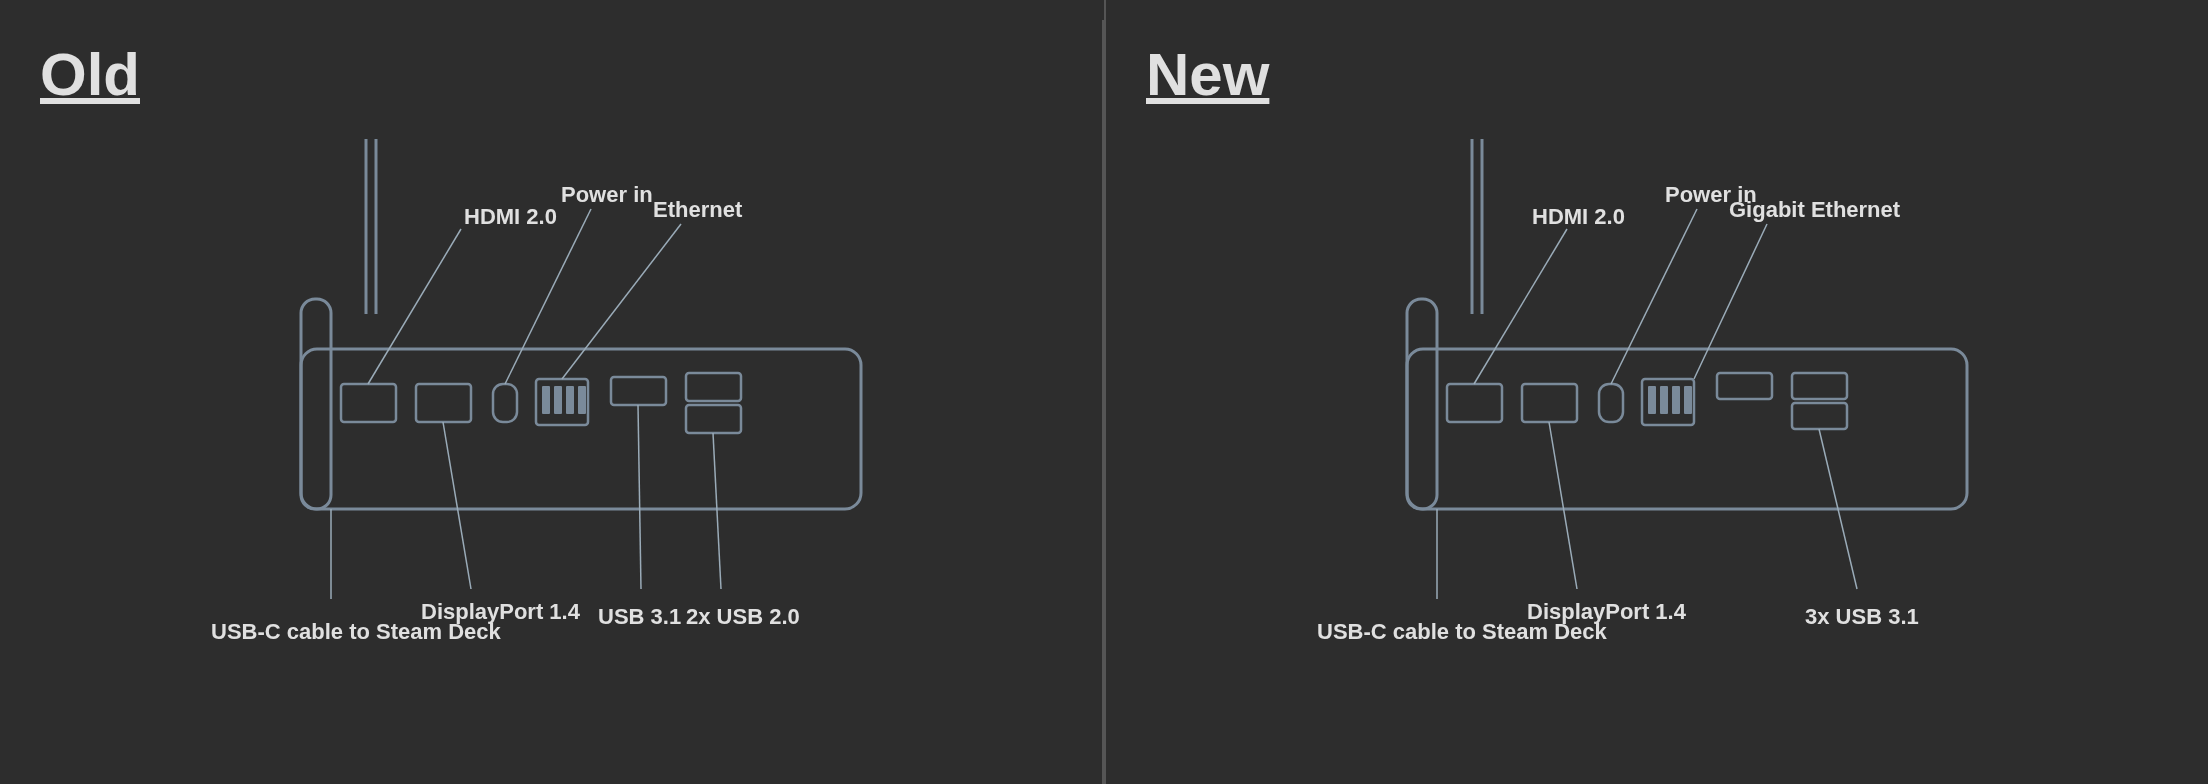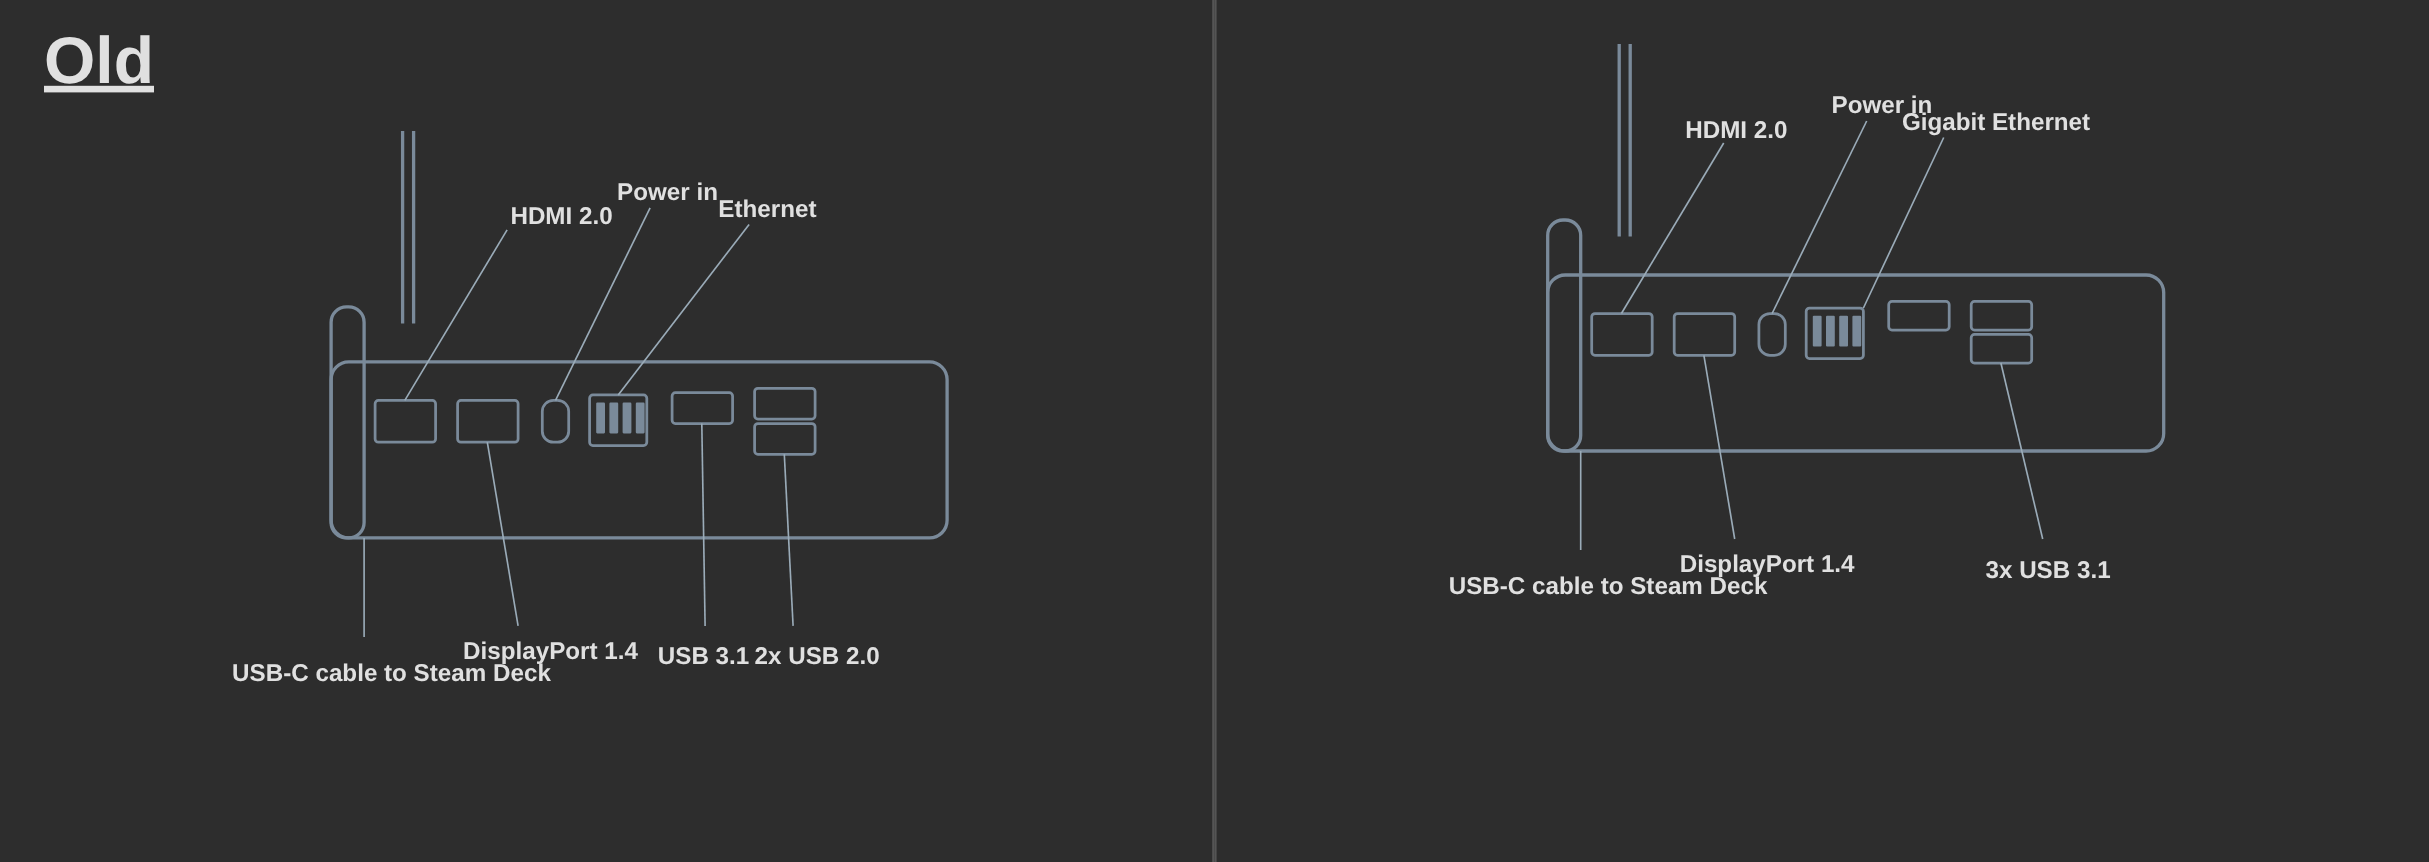--- a/index.html
+++ b/index.html
@@ -12,20 +12,21 @@
       color: #e0e0e0;
       overflow: hidden;
     }
     .panel {
       flex: 1;
       position: relative;
       display: flex;
       flex-direction: column;
       align-items: center;
       padding: 20px 0;
+      margin-top: 20px;
     }
     .panel-left {
       border-right: 2px solid #555;
     }
     .panel-title {
       font-size: 60px;
       font-weight: bold;
       text-decoration: underline;
       margin-bottom: 10px;
       align-self: flex-start;
@@ -88,20 +89,21 @@
     <text x="387" y="495" fill="#e0e0e0" font-size="22" font-weight="bold" font-family="Arial">USB 3.1</text>
 
     <line x1="502" y1="304" x2="510" y2="460" stroke="#9aabb8" stroke-width="1.5"></line>
     <text x="475" y="495" fill="#e0e0e0" font-size="22" font-weight="bold" font-family="Arial">2x USB 2.0</text>
   </svg>
 </div>
 
 <div class="divider"></div>
 
 <div class="panel panel-right">
+  <div class="panel-title">New</div>
 
   <svg width="680" height="660" style="margin-top: 10px;">
 
     <line x1="155" y1="10" x2="155" y2="185" stroke="#7a8a9a" stroke-width="3"></line>
     <line x1="165" y1="10" x2="165" y2="185" stroke="#7a8a9a" stroke-width="3"></line>
 
     <rect x="90" y="170" width="30" height="210" rx="14" fill="none" stroke="#7a8a9a" stroke-width="3"></rect>
 
     <rect x="90" y="220" width="560" height="160" rx="16" fill="none" stroke="#7a8a9a" stroke-width="3"></rect>
 

